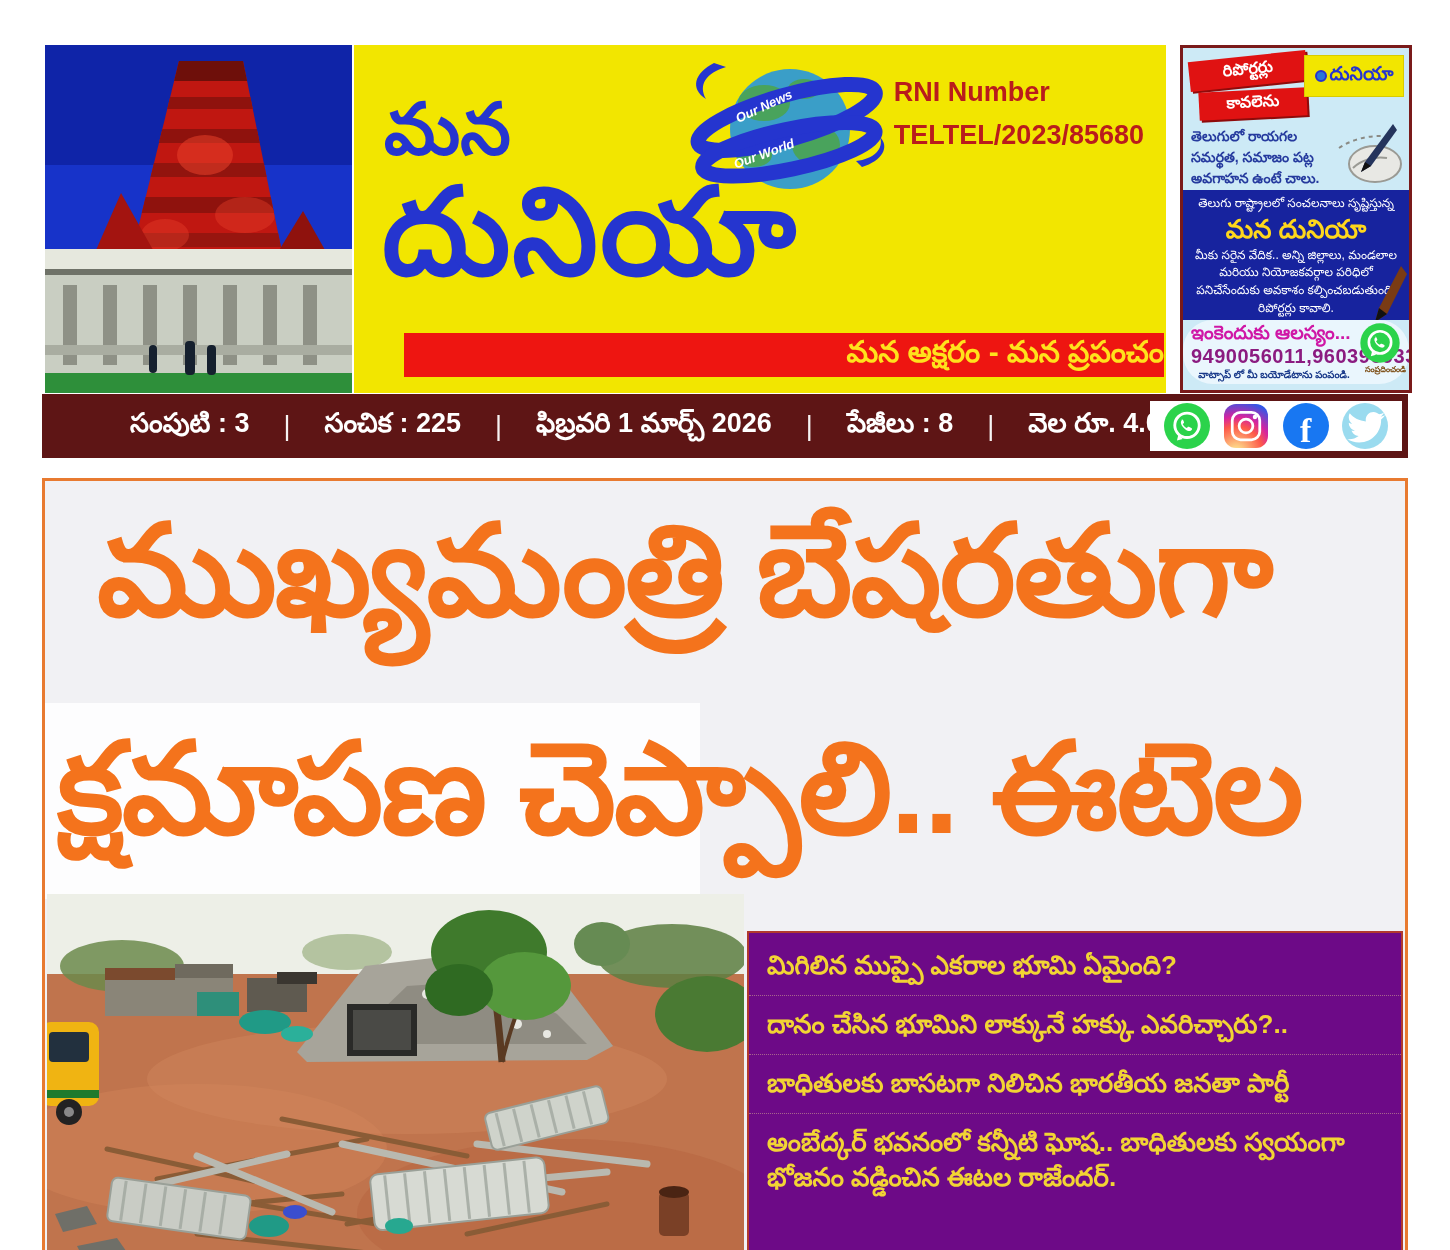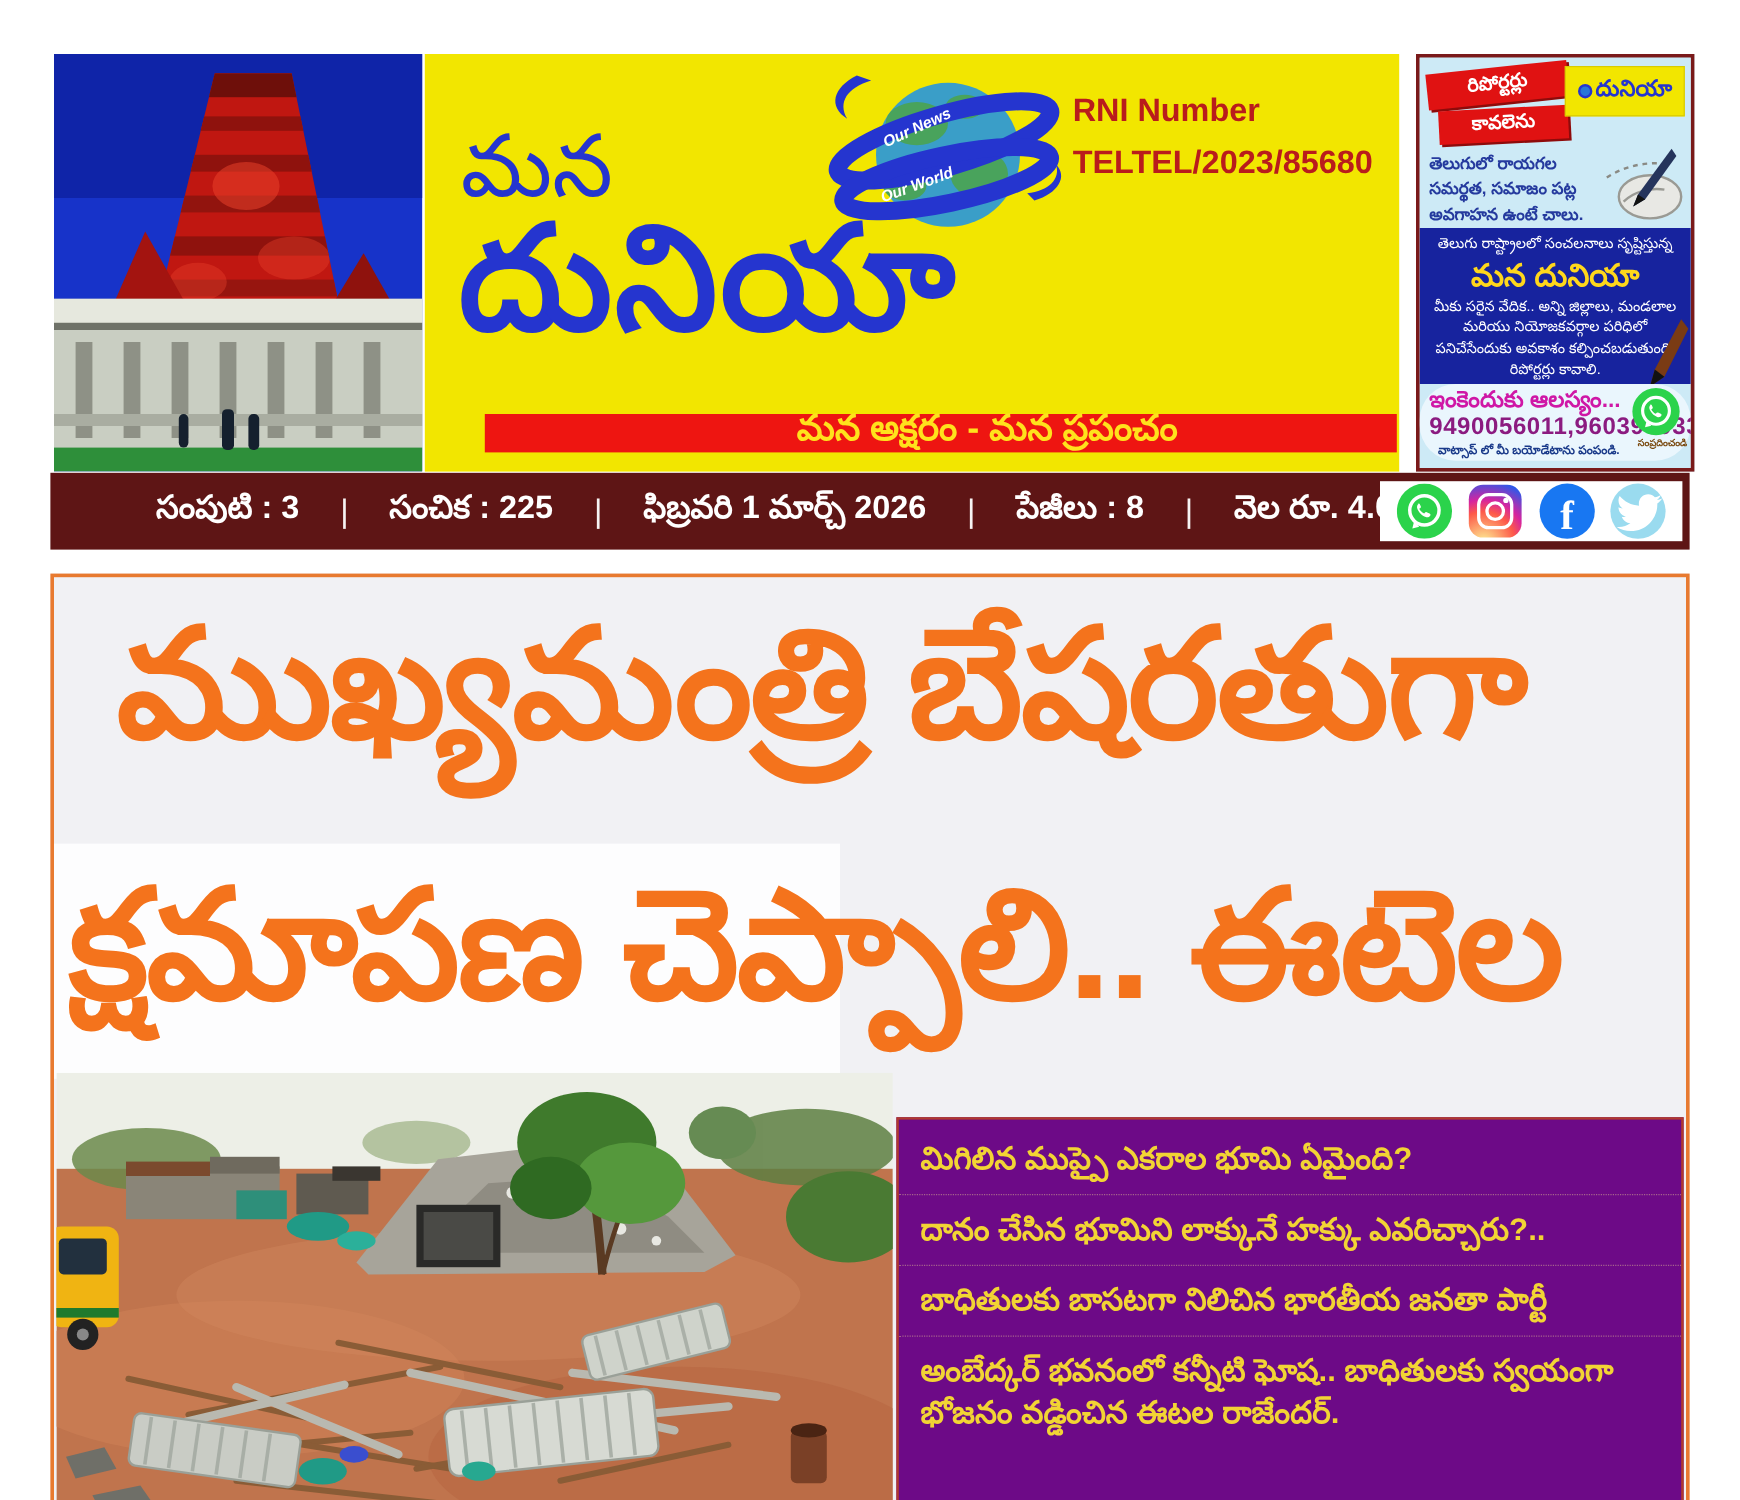--- a/index.html
+++ b/index.html
@@ -5,25 +5,25 @@
   * { margin:0; padding:0; box-sizing:border-box; }
   html,body { background:#ffffff; }
   body { font-family:"Liberation Sans","DejaVu Sans",sans-serif; }
   .page { position:relative; width:1450px; height:1250px; background:#fff; overflow:hidden; }
 
   
   .temple { position:absolute; left:45px; top:45px; width:307px; height:348px; }
   .temple svg { display:block; width:100%; height:100%; }
 
   .masthead { position:absolute; left:354px; top:45px; width:812px; height:348px; background:#f2e600; overflow:hidden; }
-  .brand-small { position:absolute; left:30px; top:48px; font-size:72px; font-weight:400; color:#2535cf; line-height:1;margin-top:10px; }
+  .brand-small { position:absolute; left:30px; top:48px; font-size:72px; font-weight:700; color:#2535cf; line-height:1; }
   .brand-large { position:absolute; left:28px; top:126px; font-size:122px; font-weight:800; color:#2535cf; line-height:1; letter-spacing:2px; white-space:nowrap; }
   .globe { position:absolute; left:330px; top:0px; width:215px; height:170px; }
   .rni { position:absolute; right:22px; top:26px; text-align:left; color:#b91c1c; font-weight:700; font-size:27px; line-height:1.6; }
-  .tagline-strip { position:absolute; left:50px; right:2px; bottom:16px; height:32px; background:#ee1511; display:flex; align-items:center; justify-content:flex-start; padding-left:260px; }
+  .tagline-strip { position:absolute; left:50px; right:2px; bottom:16px; height:44px; background:#ee1511; display:flex; align-items:center; justify-content:flex-end; padding-left:260px; }
   .tagline-strip span { color:#ffe21c; font-size:30px; font-weight:800; white-space:nowrap; }
 
   
   .ad { position:absolute; left:1180px; top:45px; width:232px; height:348px; background:#cdeaf6; border:3px solid #7a1a1a; overflow:hidden; }
   .ad-top { position:relative; width:100%; height:142px; background:#cdeaf6; }
   .ribbon1,.ribbon2 { position:absolute; background:#e01212; color:#fff; font-weight:800; font-size:16px; display:flex; align-items:center; justify-content:center; box-shadow:2px 2px 0 #8e0b0b; }
   .ribbon1 { left:6px; top:8px; width:118px; height:30px; transform:rotate(-6deg); }
   .ribbon2 { left:16px; top:42px; width:108px; height:28px; transform:rotate(-3deg); }
   .mini-logo { position:absolute; right:5px; top:7px; width:100px; height:42px; background:#f2e600; border:1px solid #d9cb00; display:flex; align-items:center; justify-content:center; }
   .mini-logo .dot { width:12px; height:12px; border-radius:50%; background:#2876d8; margin-right:3px; border:2px solid #2535cf; }

